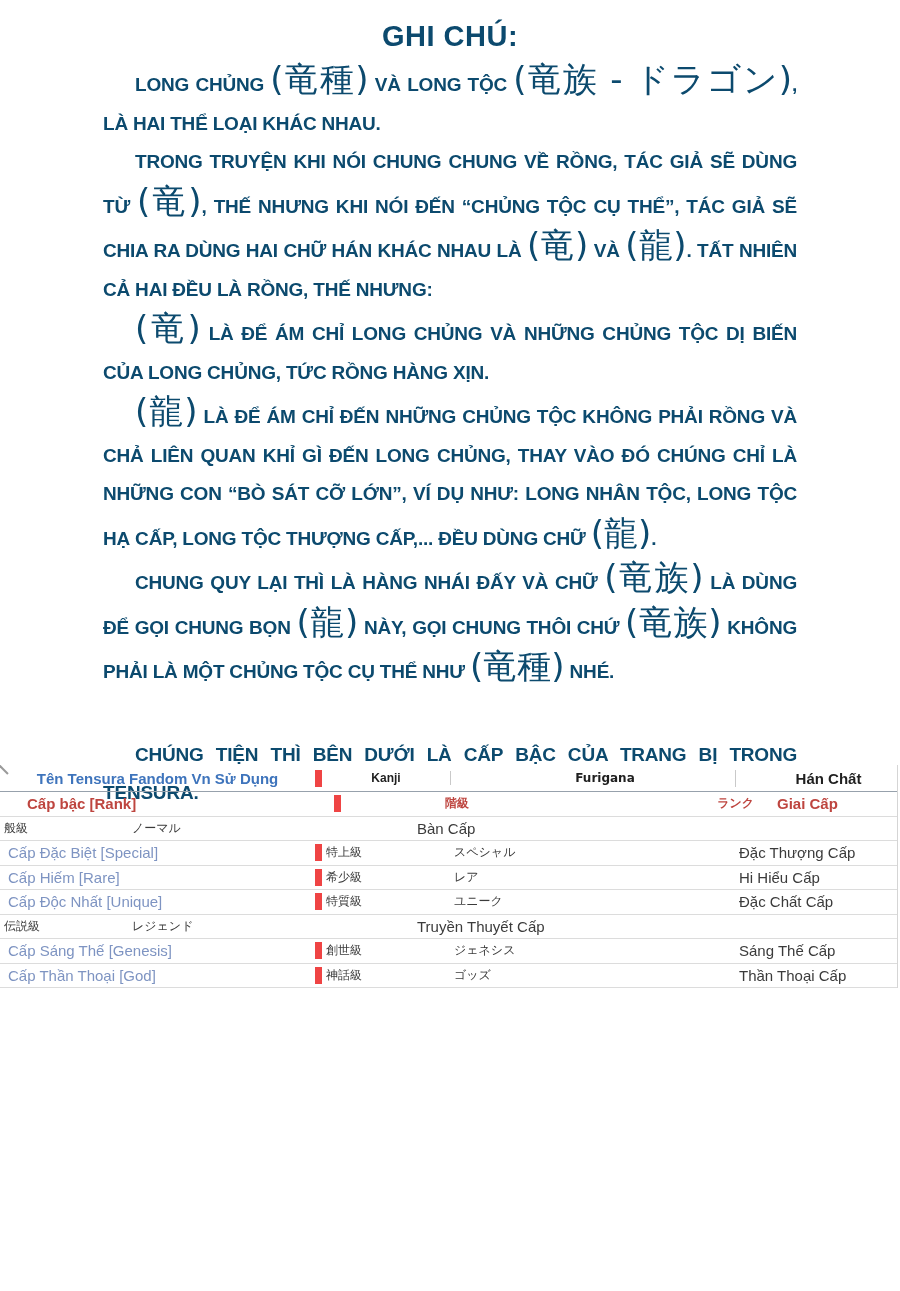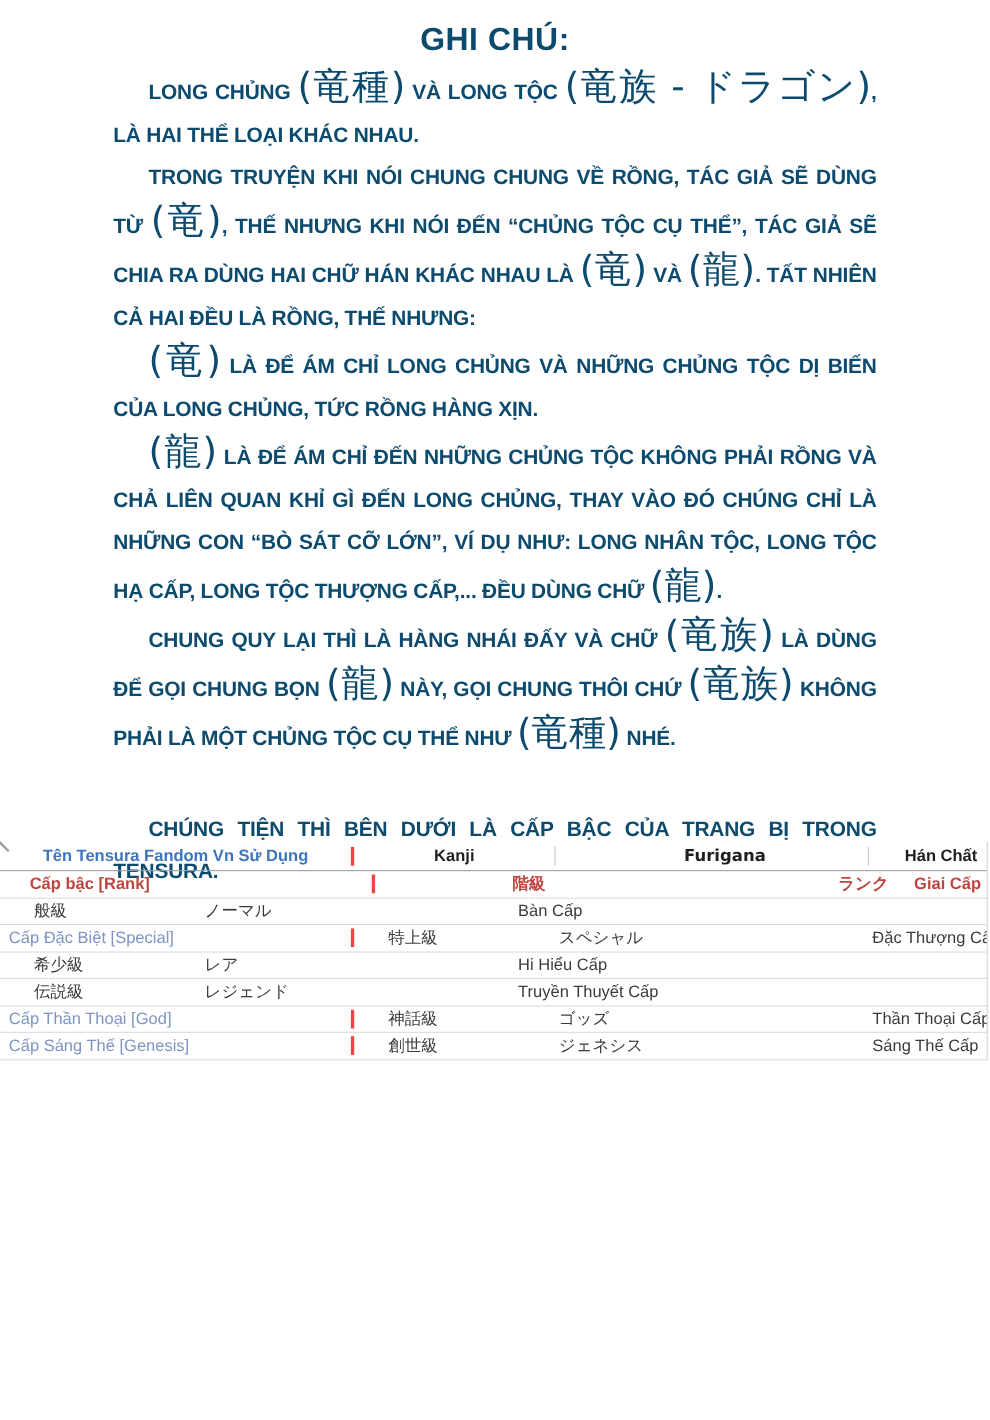--- a/index.html
+++ b/index.html
@@ -42,27 +42,27 @@
   .rank-table {
     position:absolute;
     top:765px; left:0; width:897px;
     border-right:1px solid #d5d5d5;
     font-size:15px;
     color:#3b3b3b;
   }
   .t-row { display:flex; align-items:center; border-bottom:1px solid #dcdcdc; height:24.5px; box-sizing:border-box; }
   .t-row.head { height:27px; font-weight:bold; color:#1f1f1f; border-bottom:1px solid #97a1ac; }
   .cell { box-sizing:border-box; overflow:hidden; white-space:nowrap; }
-  .c1 { width:322px; border-right:3px solid #ef4444; padding-left:8px; }
+  .c1 { width:322px; border-right:7px solid #ef4444; padding-left:8px; }
   .c2 { width:128px; padding-left:4px; }
   .c3 { width:285px; padding-left:4px; }
   .c4 { flex:1; padding-left:4px; }
   .head .cell { text-align:center; padding-left:0; }
   .head .c3, .head .c4 { border-left:1px solid #c9c9c9;padding-left:24px; }
-  .t-row .c2, .t-row .c3 { font-family:"DejaVu Sans", sans-serif; font-size:15px;margin-left:27px; }
+  .t-row .c2, .t-row .c3 { font-family:"DejaVu Sans", sans-serif; font-size:12px; }
   .head .c2 { font-family:"Liberation Sans", sans-serif; }
 
   .head .c1 { color:var(--header-blue); }
   .t-row.data .c1 { color:var(--row-blue); }
   .t-row.highlight .c1, .t-row.highlight .c4 { color:var(--accent-red); font-weight:bold;margin-left:19px; }
   .t-row.highlight .c2, .t-row.highlight .c3 { color:var(--accent-red); font-weight:bold;text-align:right; }
 
   .corner-mark {
     position:absolute; top:768px; left:-4px;
     width:14px; height:0;
@@ -106,35 +106,42 @@
         <div class="cell c3">ノーマル</div>
         <div class="cell c4">Bàn Cấp</div>
       </div>
       <div class="t-row data">
         <div class="cell c1">Cấp Đặc Biệt [Special]</div>
         <div class="cell c2">特上級</div>
         <div class="cell c3">スペシャル</div>
         <div class="cell c4">Đặc Thượng Cấp</div>
       </div>
       <div class="t-row data">
+        <div class="cell c1">Cấp Hiếm [Rare]</div>
         <div class="cell c2">希少級</div>
         <div class="cell c3">レア</div>
         <div class="cell c4">Hi Hiểu Cấp</div>
+      </div>
+      <div class="t-row data">
+        <div class="cell c1">Cấp Độc Nhất [Unique]</div>
+        <div class="cell c2">特質級</div>
+        <div class="cell c3">ユニーク</div>
+        <div class="cell c4">Đặc Chất Cấp</div>
       </div>
       <div class="t-row data">
         <div class="cell c2">伝説級</div>
         <div class="cell c3">レジェンド</div>
         <div class="cell c4">Truyền Thuyết Cấp</div>
       </div>
       <div class="t-row data">
+        <div class="cell c1">Cấp Sáng Thế [Genesis]</div>
+        <div class="cell c2">創世級</div>
+        <div class="cell c3">ジェネシス</div>
+        <div class="cell c4">Sáng Thế Cấp</div>
+      </div>
+      <div class="t-row data">
         <div class="cell c1">Cấp Thần Thoại [God]</div>
         <div class="cell c2">神話級</div>
         <div class="cell c3">ゴッズ</div>
         <div class="cell c4">Thần Thoại Cấp</div>
       </div>
-      <div class="t-row data">
-        <div class="cell c1">Cấp Sáng Thế [Genesis]</div>
-        <div class="cell c2">創世級</div>
-        <div class="cell c3">ジェネシス</div>
-        <div class="cell c4">Sáng Thế Cấp</div>
-      </div>
     </div>
 </div>
 
 </body></html>

